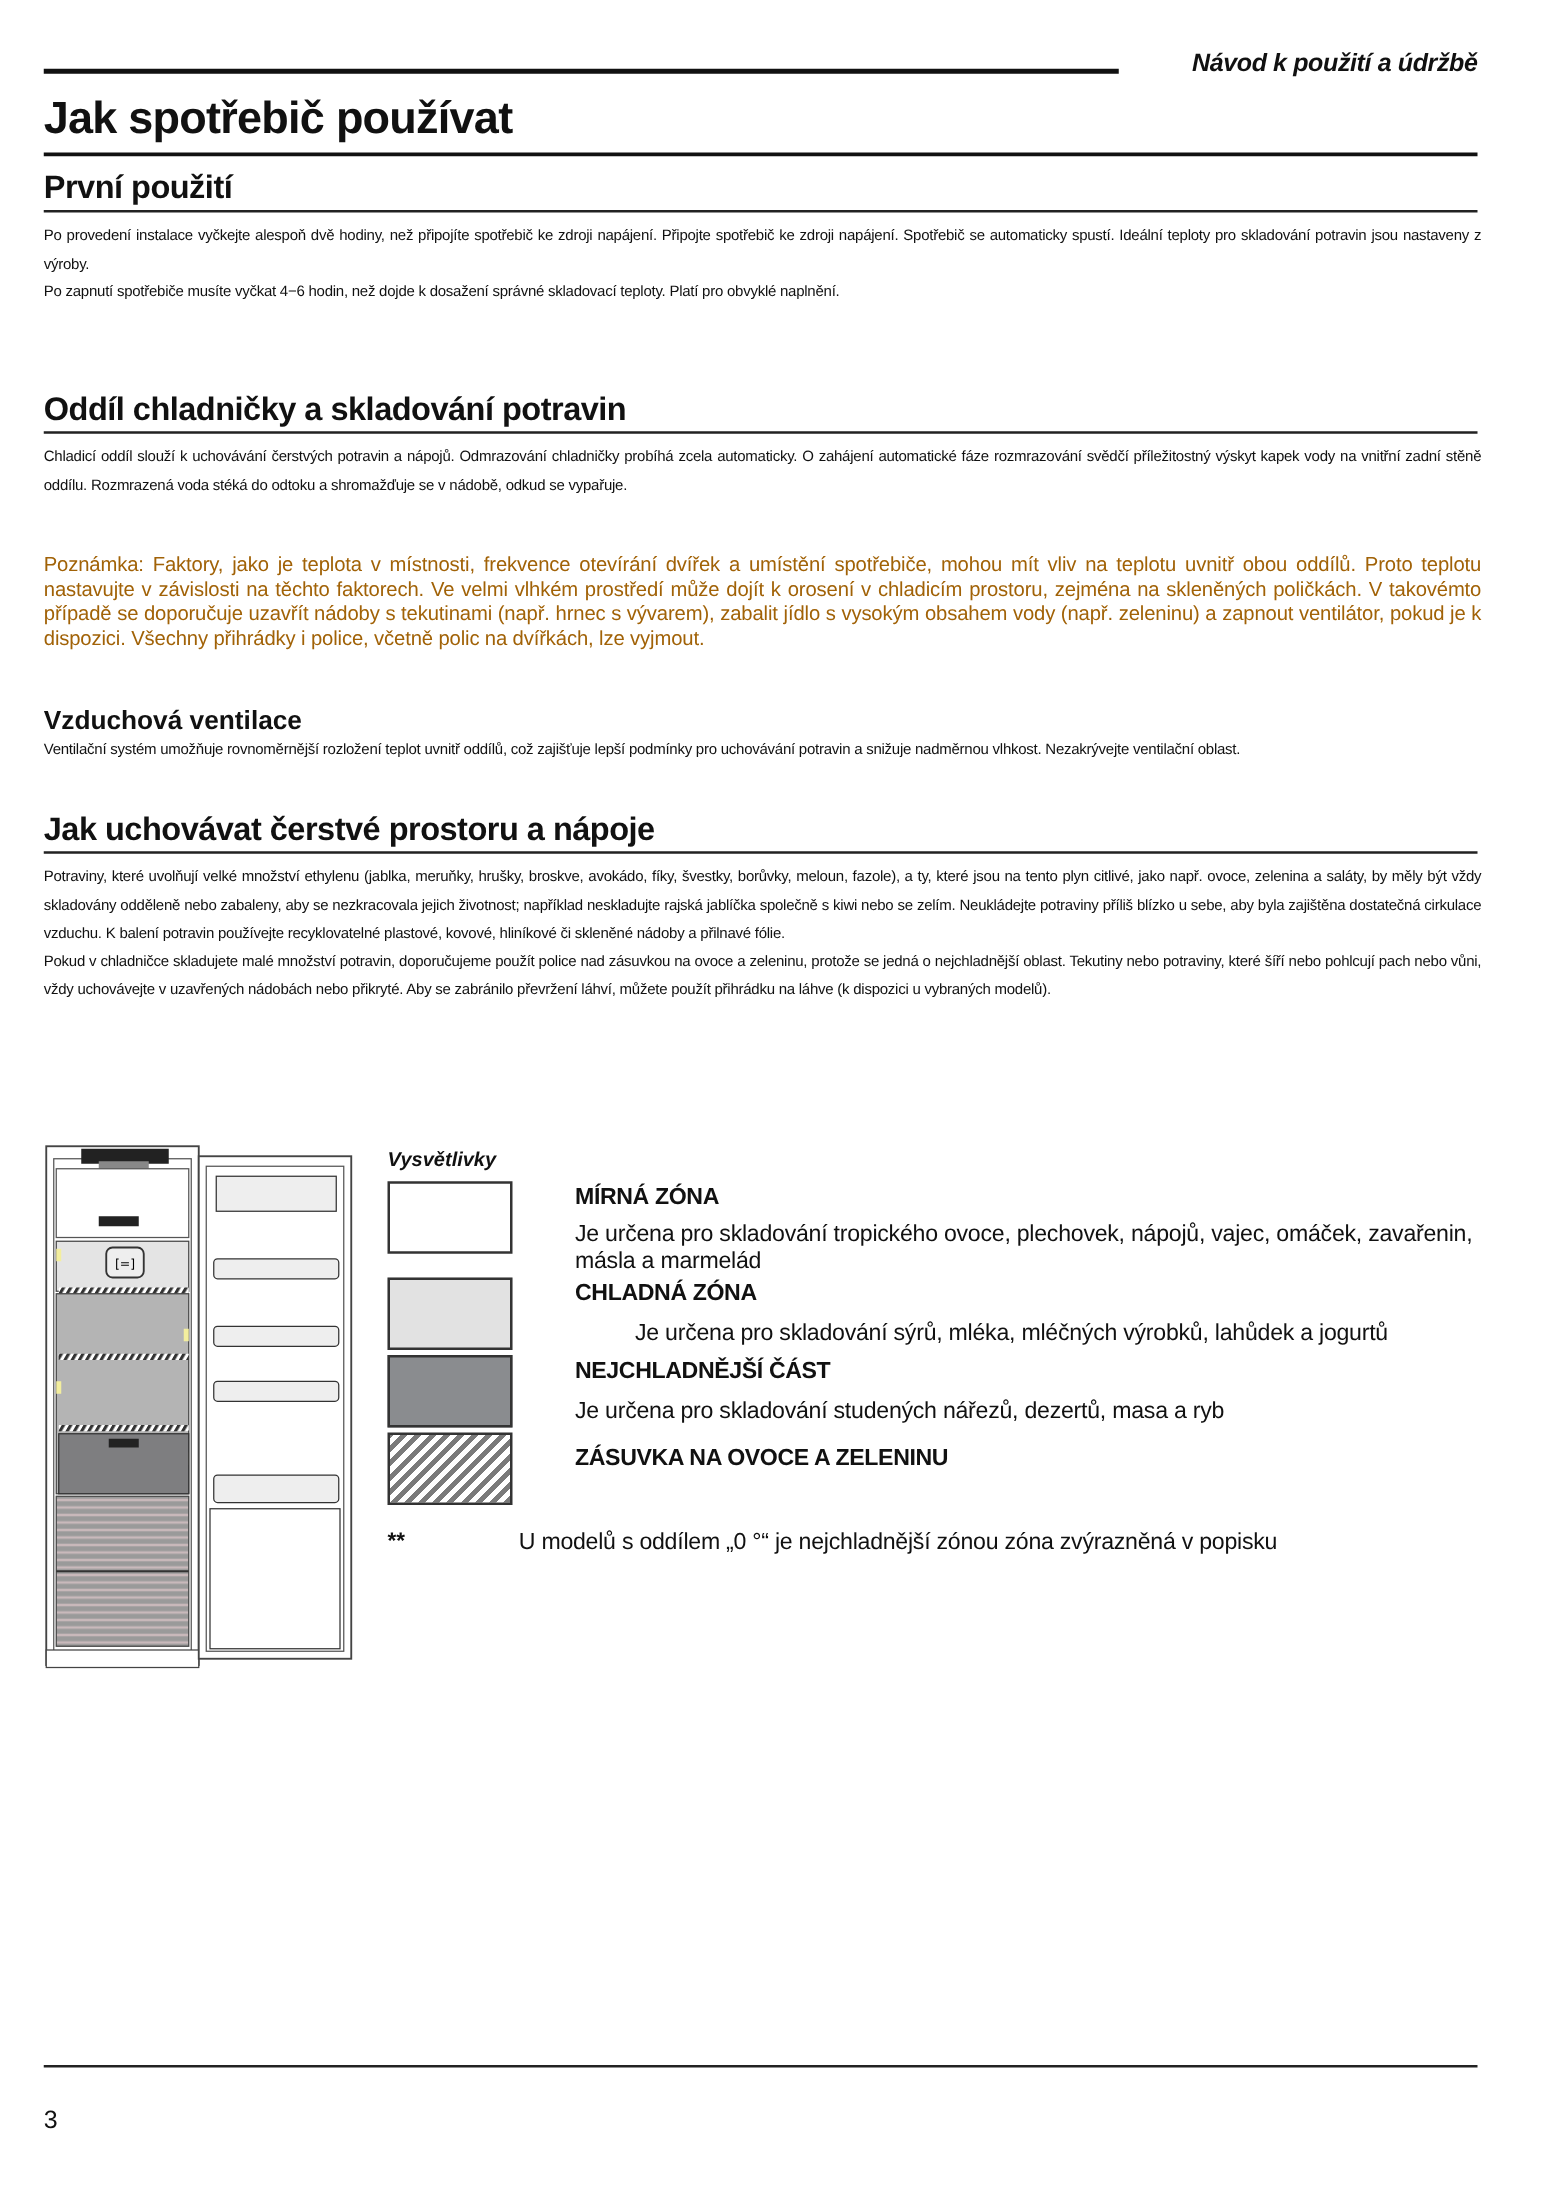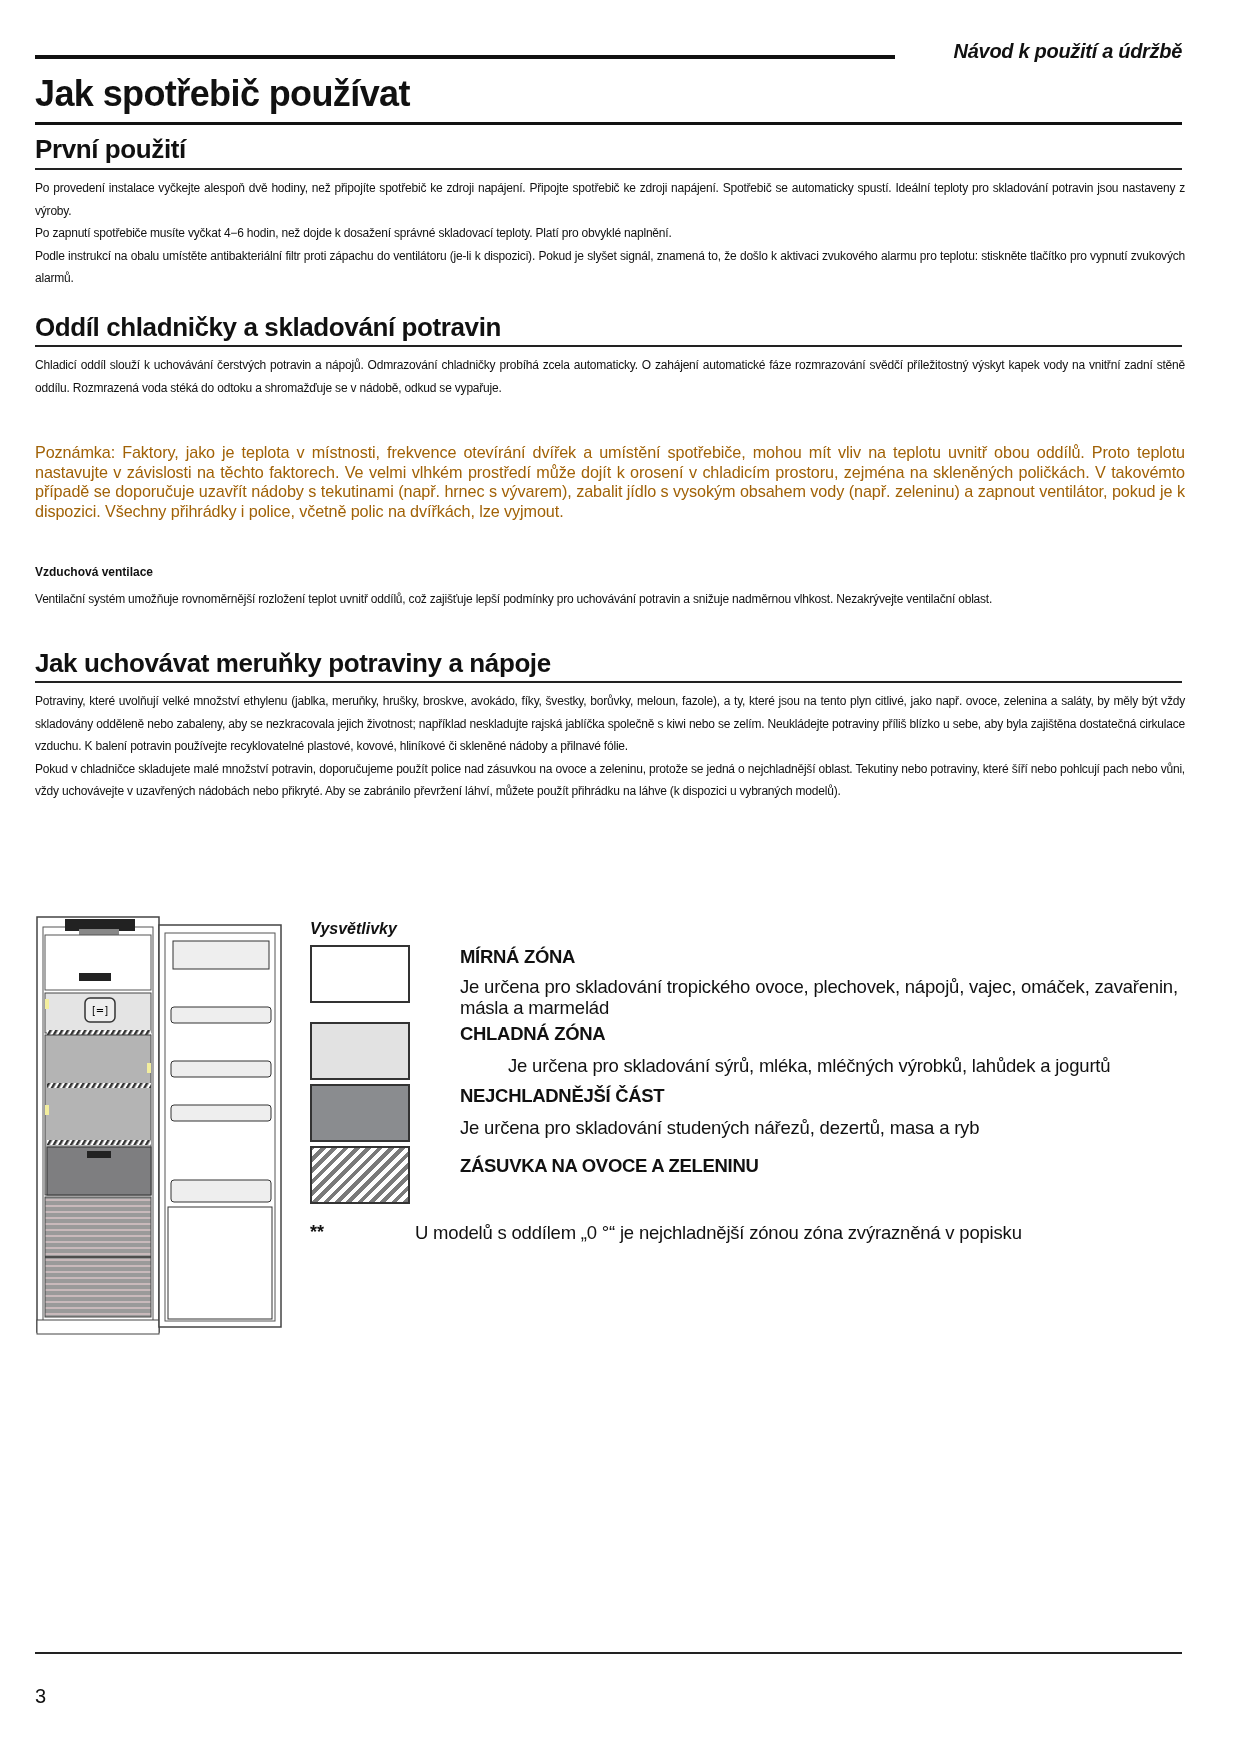--- a/index.html
+++ b/index.html
@@ -6,21 +6,21 @@
   body { width:1240px; height:1754px; position:relative; overflow:hidden; color:#111;
          font-family:"Liberation Sans", "DejaVu Sans", sans-serif; }
   .rule-thick { position:absolute; background:#111; height:4px; }
   .rule-thin { position:absolute; background:#222; height:1.5px; }
   .header-title { position:absolute; right:58px; top:40px; font-weight:bold; font-style:italic; font-size:20px; letter-spacing:-0.3px; }
   .h1 { position:absolute; left:35px; top:73px; font-weight:bold; font-size:36px; letter-spacing:-0.6px; }
   .h2 { position:absolute; left:35px; font-weight:bold; font-size:26px; letter-spacing:-0.4px; }
   .body { position:absolute; left:35px; width:1150px; font-size:12px; line-height:22.6px; text-align:justify; letter-spacing:-0.2px; }
   .body p { margin:0; }
   .note { position:absolute; left:35px; width:1150px; font-size:16.2px; line-height:19.6px; color:#a16207; text-align:justify; letter-spacing:-0.1px; }
-  .subhead { position:absolute; left:35px; font-weight:bold; font-size:12px; }
+  .subhead { position:absolute; left:35px; font-weight:bold; font-size:21px; }
   .legend-title { position:absolute; left:310px; top:920px; font-weight:bold; font-style:italic; font-size:16px; }
   .swatch { position:absolute; left:310px; width:100px; height:58px; border:2px solid #333; box-sizing:border-box; }
   .zone-name { position:absolute; left:460px; font-weight:bold; font-size:18.5px; letter-spacing:-0.3px; }
   .zone-desc { position:absolute; left:460px; width:720px; font-size:18.5px; line-height:21px; letter-spacing:-0.2px; }
   .footnote-mark { position:absolute; left:310px; top:1222px; font-weight:bold; font-size:18px; }
   .footnote-text { position:absolute; left:415px; top:1222px; font-size:18.5px; letter-spacing:-0.2px; }
   .page-num { position:absolute; left:35px; top:1685px; font-size:20px; }
   .fridge { position:absolute; left:35px; top:915px; }
 </style>
 </head>
@@ -29,33 +29,32 @@
 <div class="rule-thick" style="left:35px; top:55px; width:860px;"></div>
 <div class="header-title">Návod k použití a údržbě</div>
 <div class="h1">Jak spotřebič používat</div>
 <div class="rule-thick" style="left:35px; top:122px; width:1147px; height:3px;"></div>
 
 <div class="h2" style="top:134px;">První použití</div>
 <div class="rule-thin" style="left:35px; top:168px; width:1147px;"></div>
 <div class="body" style="top:177px;">
   <p>Po provedení instalace vyčkejte alespoň dvě hodiny, než připojíte spotřebič ke zdroji napájení. Připojte spotřebič ke zdroji napájení. Spotřebič se automaticky spustí. Ideální teploty pro skladování potravin jsou nastaveny z výroby.</p>
   <p>Po zapnutí spotřebiče musíte vyčkat 4−6 hodin, než dojde k dosažení správné skladovací teploty. Platí pro obvyklé naplnění.</p>
-  <p>Podle instrukcí na obalu umístěte antibakteriální filtr proti zápachu do ventilátoru (je-li k dispozici). Pokud je slyšet signál, znamená to, že došlo k aktivaci zvukového alarmu pro teplotu: stiskněte tlačítko pro vypnutí zvukových alarmů.</p>
 </div>
 
 <div class="h2" style="top:312px;">Oddíl chladničky a skladování potravin</div>
 <div class="rule-thin" style="left:35px; top:345px; width:1147px;"></div>
 <div class="body" style="top:354px;">
   <p>Chladicí oddíl slouží k uchovávání čerstvých potravin a nápojů. Odmrazování chladničky probíhá zcela automaticky. O zahájení automatické fáze rozmrazování svědčí příležitostný výskyt kapek vody na vnitřní zadní stěně oddílu. Rozmrazená voda stéká do odtoku a shromažďuje se v nádobě, odkud se vypařuje.</p>
 </div>
 <div class="note" style="top:443px;">Poznámka: Faktory, jako je teplota v místnosti, frekvence otevírání dvířek a umístění spotřebiče, mohou mít vliv na teplotu uvnitř obou oddílů. Proto teplotu nastavujte v závislosti na těchto faktorech. Ve velmi vlhkém prostředí může dojít k orosení v chladicím prostoru, zejména na skleněných poličkách. V takovémto případě se doporučuje uzavřít nádoby s tekutinami (např. hrnec s vývarem), zabalit jídlo s vysokým obsahem vody (např. zeleninu) a zapnout ventilátor, pokud je k dispozici. Všechny přihrádky i police, včetně polic na dvířkách, lze vyjmout.</div>
 <div class="subhead" style="top:565px;">Vzduchová ventilace</div>
 <div class="body" style="top:588px;">Ventilační systém umožňuje rovnoměrnější rozložení teplot uvnitř oddílů, což zajišťuje lepší podmínky pro uchovávání potravin a snižuje nadměrnou vlhkost. Nezakrývejte ventilační oblast.</div>
 
-<div class="h2" style="top:648px;">Jak uchovávat meruňky potraviny a nápoje</div>
+<div class="h2" style="top:648px;">Jak uchovávat čerstvé prostoru a nápoje</div>
 <div class="rule-thin" style="left:35px; top:681px; width:1147px;"></div>
 <div class="body" style="top:690px;">
   <p>Potraviny, které uvolňují velké množství ethylenu (jablka, meruňky, hrušky, broskve, avokádo, fíky, švestky, borůvky, meloun, fazole), a ty, které jsou na tento plyn citlivé, jako např. ovoce, zelenina a saláty, by měly být vždy skladovány odděleně nebo zabaleny, aby se nezkracovala jejich životnost; například neskladujte rajská jablíčka společně s kiwi nebo se zelím. Neukládejte potraviny příliš blízko u sebe, aby byla zajištěna dostatečná cirkulace vzduchu. K balení potravin používejte recyklovatelné plastové, kovové, hliníkové či skleněné nádoby a přilnavé fólie.</p>
   <p>Pokud v chladničce skladujete malé množství potravin, doporučujeme použít police nad zásuvkou na ovoce a zeleninu, protože se jedná o nejchladnější oblast. Tekutiny nebo potraviny, které šíří nebo pohlcují pach nebo vůni, vždy uchovávejte v uzavřených nádobách nebo přikryté. Aby se zabránilo převržení láhví, můžete použít přihrádku na láhve (k dispozici u vybraných modelů).</p>
 </div>
 
 <svg class="fridge" width="250" height="425" viewBox="0 0 250 425">
   <defs>
     <pattern id="drawerstripes" width="6" height="6" patternUnits="userSpaceOnUse">
       <rect width="6" height="6" fill="#9a9a9a"></rect>

